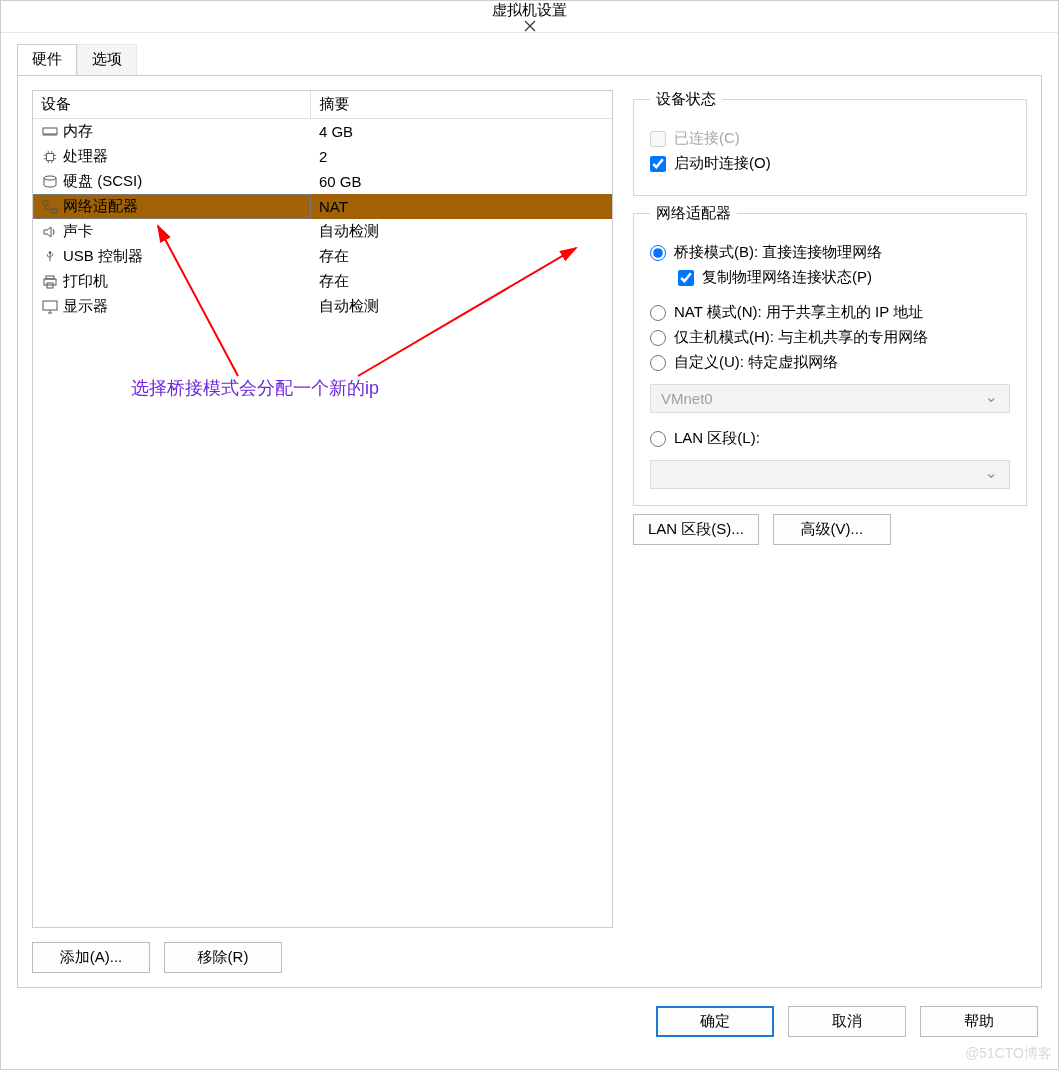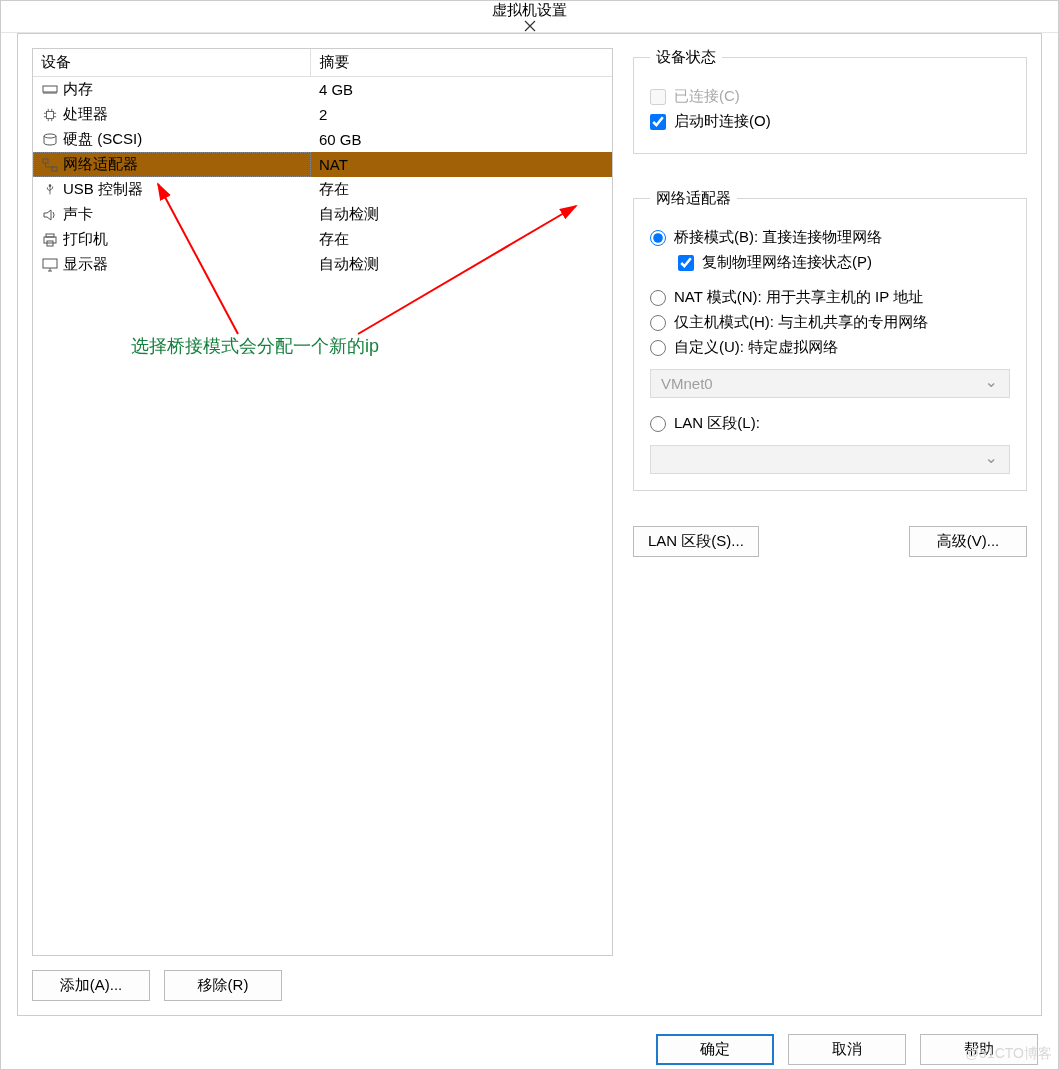--- a/index.html
+++ b/index.html
@@ -89,21 +89,21 @@
   .btn {
     min-width: 118px;
     padding: 5px 14px;
     background: #fdfdfd;
     border: 1px solid #bbb;
     cursor: pointer;
     font-size: 15px;
     font-family: inherit;
     text-align: center;
   }
-  .right-col { flex: 1; display: flex; flex-direction: column; gap: 35px; }
+  .right-col { flex: 1; display: flex; flex-direction: column; gap: 8px; }
   fieldset.grp {
     border: 1px solid #d6d6d6;
     padding: 14px 16px 16px 16px;
     margin: 0;
   }
   fieldset.grp legend { padding: 0 6px; font-size: 15px; }
   .chk, .rad {
     display: flex; align-items: center; gap: 8px;
     margin: 6px 0;
     font-size: 15px;
@@ -121,29 +121,29 @@
     appearance: none;
     font-size: 15px;
     font-family: inherit;
     position: relative;
   }
   .sel-wrap { position: relative; display: inline-block; margin-top:6px;}
   .sel-wrap::after {
     content: "⌄";
     position: absolute; right:12px; top: 3px; color:#999; pointer-events:none; font-size:16px;
   }
-  .right-btnrow { display: flex; gap: 14px; justify-content: space-between; margin-top: 0;}
+  .right-btnrow { display: flex; gap: 14px; justify-content: flex-start; margin-top: 0;}
   .footer {
     display: flex; gap: 14px; justify-content: flex-end;
-    padding: 10px 20px 4px 20px;
+    padding: 10px 20px 32px 20px;
   }
   .btn.primary { border: 2px solid #1e7acc; padding:4px 13px; }
   .annotation {
     position: absolute;
-    color: #15803d;
+    color: #6d28d9;
     font-size: 18px;
     pointer-events: none;
   }
   .arrow-svg { position:absolute; pointer-events:none; overflow:visible; }
   .watermark{
     position:absolute; right:6px; bottom:6px; color:#d8d8d8; font-size:14px; pointer-events:none;
   }
 </style>
 </head>
 <body>
@@ -152,20 +152,24 @@
 
   <div class="titlebar">
     <div class="title">虚拟机设置</div>
     <div class="close">
       <svg width="12" height="12" viewBox="0 0 12 12">
           <path d="M1 1 L11 11 M11 1 L1 11" stroke="#333" stroke-width="1.2"></path>
         </svg>
     </div>
   </div>
 
+  <div class="tabs">
+    <div class="tab active">硬件</div>
+    <div class="tab inactive">选项</div>
+  </div>
 
   <div class="tab-body">
 
     <div class="left-col">
       <div class="device-list">
         <table>
           <thead>
             <tr>
               <th style="width:48%">设备</th>
               <th>摘要</th>
@@ -195,32 +199,32 @@
               </tr>
               <tr class="selected">
                 <td class="namecell"><span class="dev-icon"><svg viewBox="0 0 16 14">
                       <rect x="1" y="1" width="5" height="4" fill="none" stroke="#555"></rect>
                       <rect x="10" y="9" width="5" height="4" fill="none" stroke="#555"></rect>
                       <path d="M3.5 5v4h9V9" fill="none" stroke="#555"></path>
                     </svg></span><span>网络适配器</span></td>
                 <td>NAT</td>
               </tr>
               <tr>
+                <td class="namecell"><span class="dev-icon"><svg viewBox="0 0 16 14">
+                      <path d="M2 5h3l4-3v10l-4-3H2z" fill="none" stroke="#555"></path>
+                      <path d="M11 4a5 5 0 0 1 0 6" fill="none" stroke="#555"></path>
+                    </svg></span><span>声卡</span></td>
+                <td>自动检测</td>
+              </tr>
+              <tr>
                 <td class="namecell"><span class="dev-icon"><svg viewBox="0 0 16 16">
                       <circle cx="8" cy="3" r="1.5" fill="#555"></circle>
                       <path d="M8 4v9M8 9l-3-2v-2M8 8l3-2v-2" fill="none" stroke="#555"></path>
                     </svg></span><span>USB 控制器</span></td>
                 <td>存在</td>
-              </tr>
-              <tr>
-                <td class="namecell"><span class="dev-icon"><svg viewBox="0 0 16 14">
-                      <path d="M2 5h3l4-3v10l-4-3H2z" fill="none" stroke="#555"></path>
-                      <path d="M11 4a5 5 0 0 1 0 6" fill="none" stroke="#555"></path>
-                    </svg></span><span>声卡</span></td>
-                <td>自动检测</td>
               </tr>
               <tr>
                 <td class="namecell"><span class="dev-icon"><svg viewBox="0 0 16 14">
                       <rect x="4" y="1" width="8" height="3" fill="none" stroke="#555"></rect>
                       <rect x="2" y="4" width="12" height="6" fill="none" stroke="#555"></rect>
                       <rect x="5" y="8" width="6" height="5" fill="none" stroke="#555"></rect>
                     </svg></span><span>打印机</span></td>
                 <td>存在</td>
               </tr>
               <tr>

